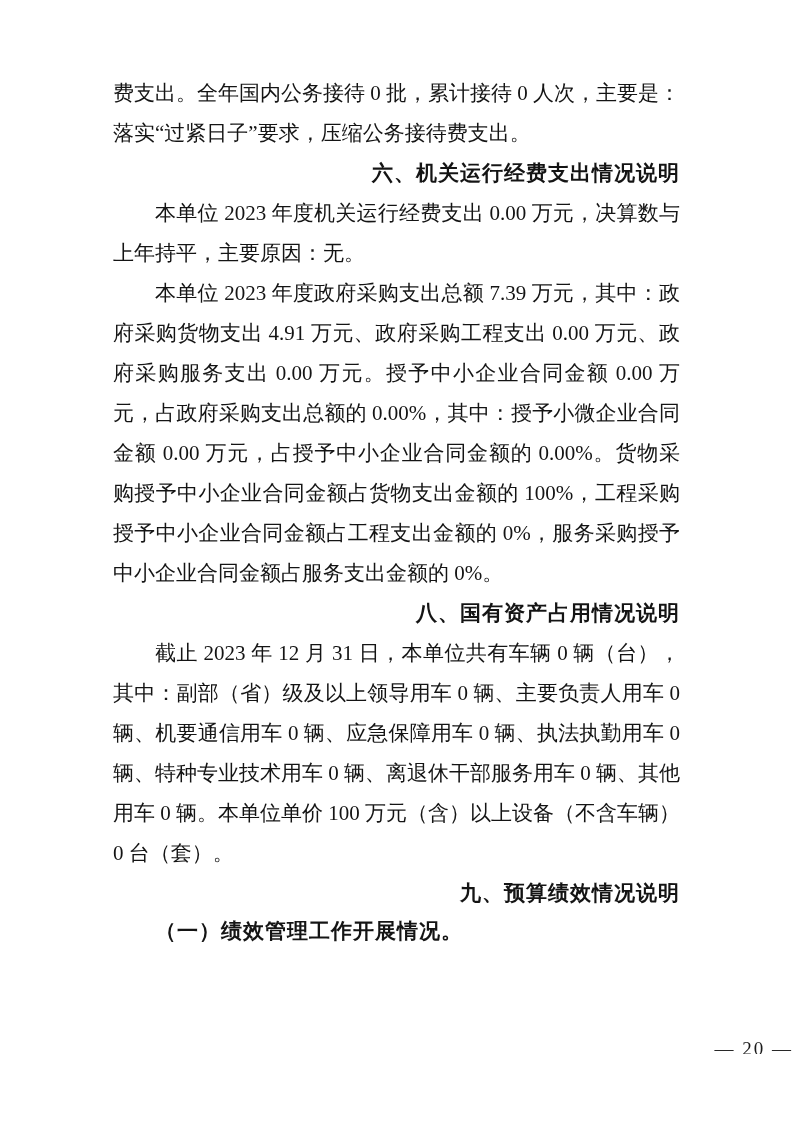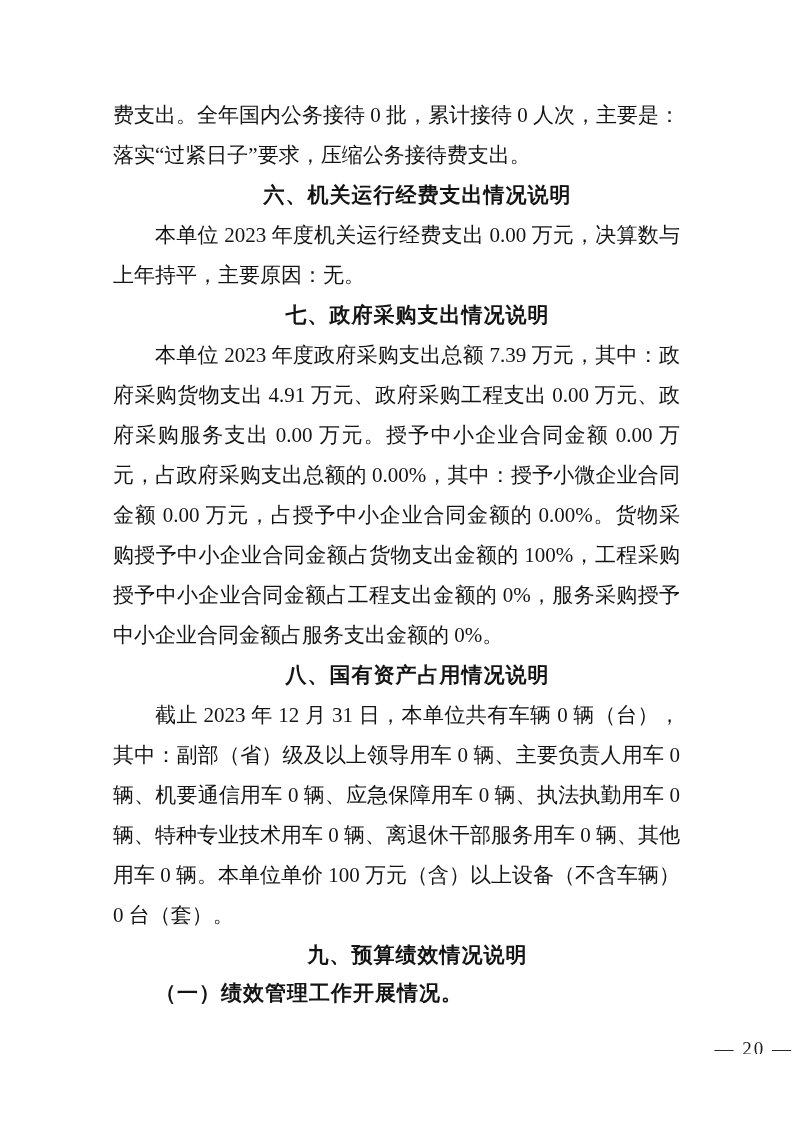--- a/index.html
+++ b/index.html
@@ -7,21 +7,21 @@
     padding: 0;
     background: #ffffff;
   }
   .page {
     position: relative;
     width: 793px;
     height: 1054px;
     margin: 0 auto;
     background: #ffffff;
     box-sizing: border-box;
-    padding: 95px 113px 0 113px;
+    padding: 73px 113px 0 113px;
     overflow: hidden;
     font-family: "Liberation Serif", "DejaVu Serif", serif;
     color: #141414;
   }
   .doc-body {
     width: 567px;
     font-size: 21px;
     line-height: 40px;
     text-align: justify;
     text-justify: inter-ideograph;
@@ -34,21 +34,21 @@
   .para {
     text-indent: 2em;
   }
   .para-continued {
     text-indent: 0;
   }
   .section-heading {
     font-family: "Liberation Sans", "DejaVu Sans", sans-serif;
     font-weight: 700;
     text-indent: 2em;
-    text-align: center;
+    text-align: right;
     letter-spacing: 1px;
   }
   .sub-heading {
     font-family: Liberation Mono, monospace;
     font-weight: 700;
     text-indent: 2em;
     text-align: left;
     letter-spacing: 1px;
   }
   .page-footer {
@@ -69,21 +69,20 @@
 
 <div class="page">
   <div class="doc-body">
 
     <p class="para-continued">费支出。全年国内公务接待 0 批，累计接待 0 人次，主要是：落实“过紧日子”要求，压缩公务接待费支出。</p>
 
     <div class="section-heading">六、机关运行经费支出情况说明</div>
 
     <p class="para">本单位 2023 年度机关运行经费支出 0.00 万元，决算数与上年持平，主要原因：无。</p>
 
-    <div class="section-heading">七、政府采购支出情况说明</div>
 
     <p class="para">本单位 2023 年度政府采购支出总额 7.39 万元，其中：政府采购货物支出 4.91 万元、政府采购工程支出 0.00 万元、政府采购服务支出 0.00 万元。授予中小企业合同金额 0.00 万元，占政府采购支出总额的 0.00%，其中：授予小微企业合同金额 0.00 万元，占授予中小企业合同金额的 0.00%。货物采购授予中小企业合同金额占货物支出金额的 100%，工程采购授予中小企业合同金额占工程支出金额的 0%，服务采购授予中小企业合同金额占服务支出金额的 0%。</p>
 
     <div class="section-heading">八、国有资产占用情况说明</div>
 
     <p class="para">截止 2023 年 12 月 31 日，本单位共有车辆 0 辆（台），其中：副部（省）级及以上领导用车 0 辆、主要负责人用车 0 辆、机要通信用车 0 辆、应急保障用车 0 辆、执法执勤用车 0 辆、特种专业技术用车 0 辆、离退休干部服务用车 0 辆、其他用车 0 辆。本单位单价 100 万元（含）以上设备（不含车辆）0 台（套）。</p>
 
     <div class="section-heading">九、预算绩效情况说明</div>
 
     <div class="sub-heading">（一）绩效管理工作开展情况。</div>

